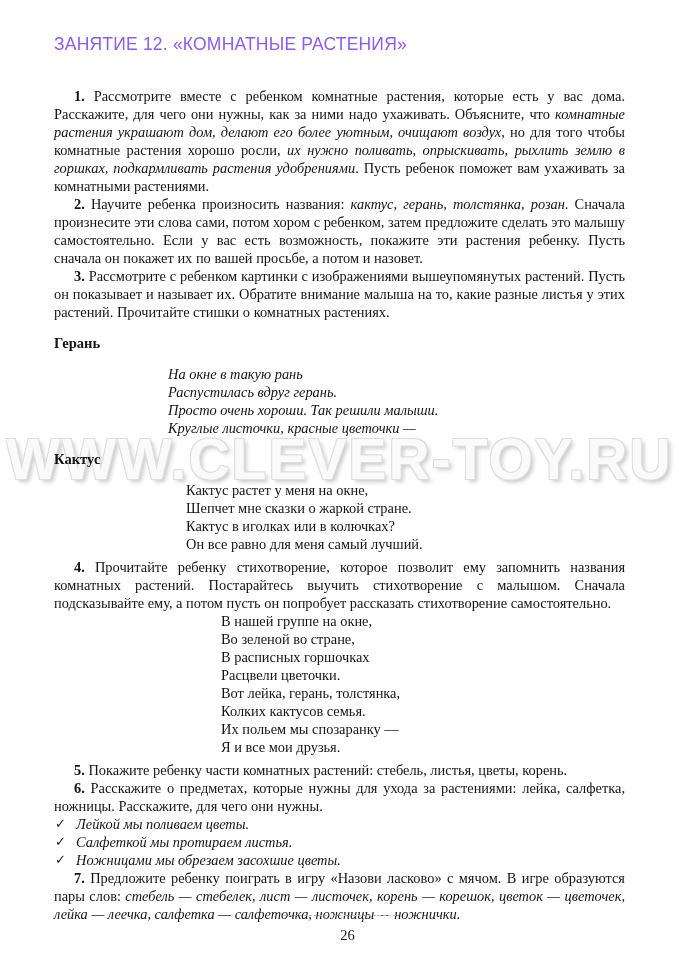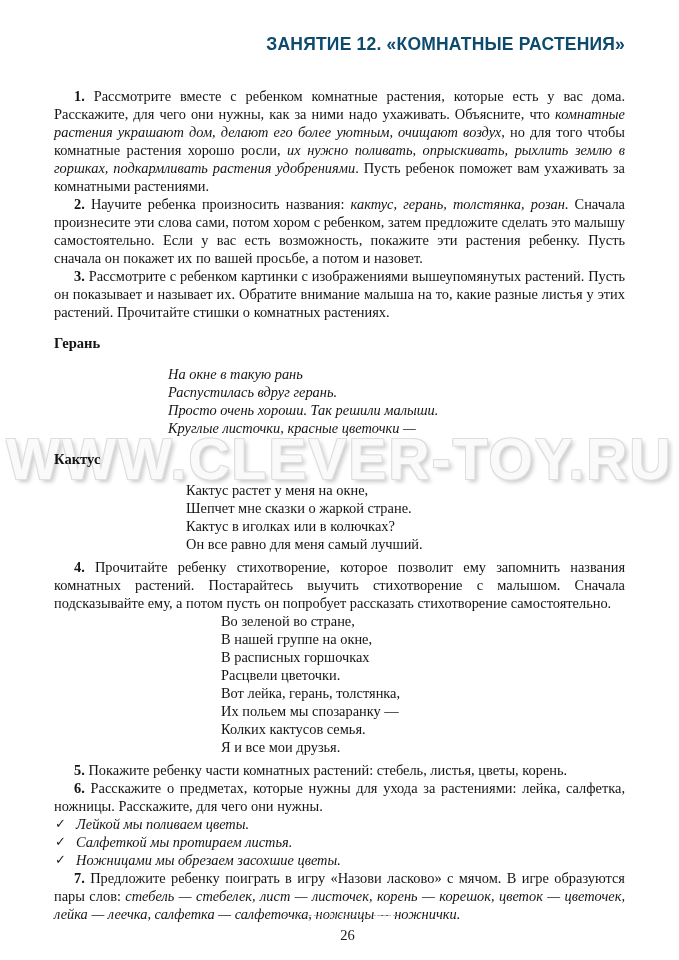--- a/index.html
+++ b/index.html
@@ -17,26 +17,26 @@
     font-family: "Liberation Serif", serif;
     color: #141414;
   }
   .content {
     position: relative;
     z-index: 1;
     padding: 34px 54px 0 54px;
   }
   .title {
     margin: 0 0 32px 0;
-    text-align: right;
+    text-align: left;
     font-family: "Liberation Sans", sans-serif;
-    font-weight: bold;
+    font-weight: normal;
     font-size: 17.5px;
     letter-spacing: 0.2px;
-    color: #0c4a6e;
+    color: #8b5cf6;
   }
   .para {
     margin: 0;
     text-align: justify;
     text-indent: 20px;
     font-size: 14.4px;
     line-height: 18px;
   }
   .bold   { font-weight: bold; }
   .italic { font-style: italic; }
@@ -131,27 +131,27 @@
         </div>
         <h2 class="poem-heading">Кактус</h2>
         <div class="poem" style="margin-left: 132px;">
           <div class="poem-line">Кактус растет у меня на окне,</div>
           <div class="poem-line">Шепчет мне сказки о жаркой стране.</div>
           <div class="poem-line">Кактус в иголках или в колючках?</div>
           <div class="poem-line">Он все равно для меня самый лучший.</div>
         </div>
         <p class="para"><span class="bold">4.</span><span> Прочитайте ребенку стихотворение, которое позволит ему запомнить названия комнатных растений. Постарайтесь выучить стихотворение с малышом. Сначала подсказывайте ему, а потом пусть он попробует рассказать стихотворение самостоятельно.</span></p>
         <div class="poem" style="margin-left: 167px;">
+          <div class="poem-line">В нашей группе на окне,</div>
           <div class="poem-line">Во зеленой во стране,</div>
-          <div class="poem-line">В нашей группе на окне,</div>
           <div class="poem-line">В расписных горшочках</div>
           <div class="poem-line">Расцвели цветочки.</div>
           <div class="poem-line">Вот лейка, герань, толстянка,</div>
+          <div class="poem-line">Колких кактусов семья.</div>
           <div class="poem-line">Их польем мы спозаранку —</div>
-          <div class="poem-line">Колких кактусов семья.</div>
           <div class="poem-line">Я и все мои друзья.</div>
         </div>
         <p class="para"><span class="bold">5.</span><span> Покажите ребенку части комнатных растений: стебель, листья, цветы, корень.</span></p>
         <p class="para"><span class="bold">6.</span><span> Расскажите о предметах, которые нужны для ухода за растениями: лейка, салфетка, ножницы. Расскажите, для чего они нужны.</span></p>
         <div class="check-item"><span class="check-mark">✓</span><span>Лейкой мы поливаем цветы.</span></div>
         <div class="check-item"><span class="check-mark">✓</span><span>Салфеткой мы протираем листья.</span></div>
         <div class="check-item"><span class="check-mark">✓</span><span>Ножницами мы обрезаем засохшие цветы.</span></div>
         <p class="para"><span class="bold">7.</span><span> Предложите ребенку поиграть в игру «Назови ласково» с мячом. В игре образуются пары слов: </span><span class="italic">стебель — стебелек, лист — листочек, корень — корешок, цветок — цветочек, лейка — леечка, салфетка — салфеточка, ножницы — ножнички.</span></p>
       </div>
   </div>

